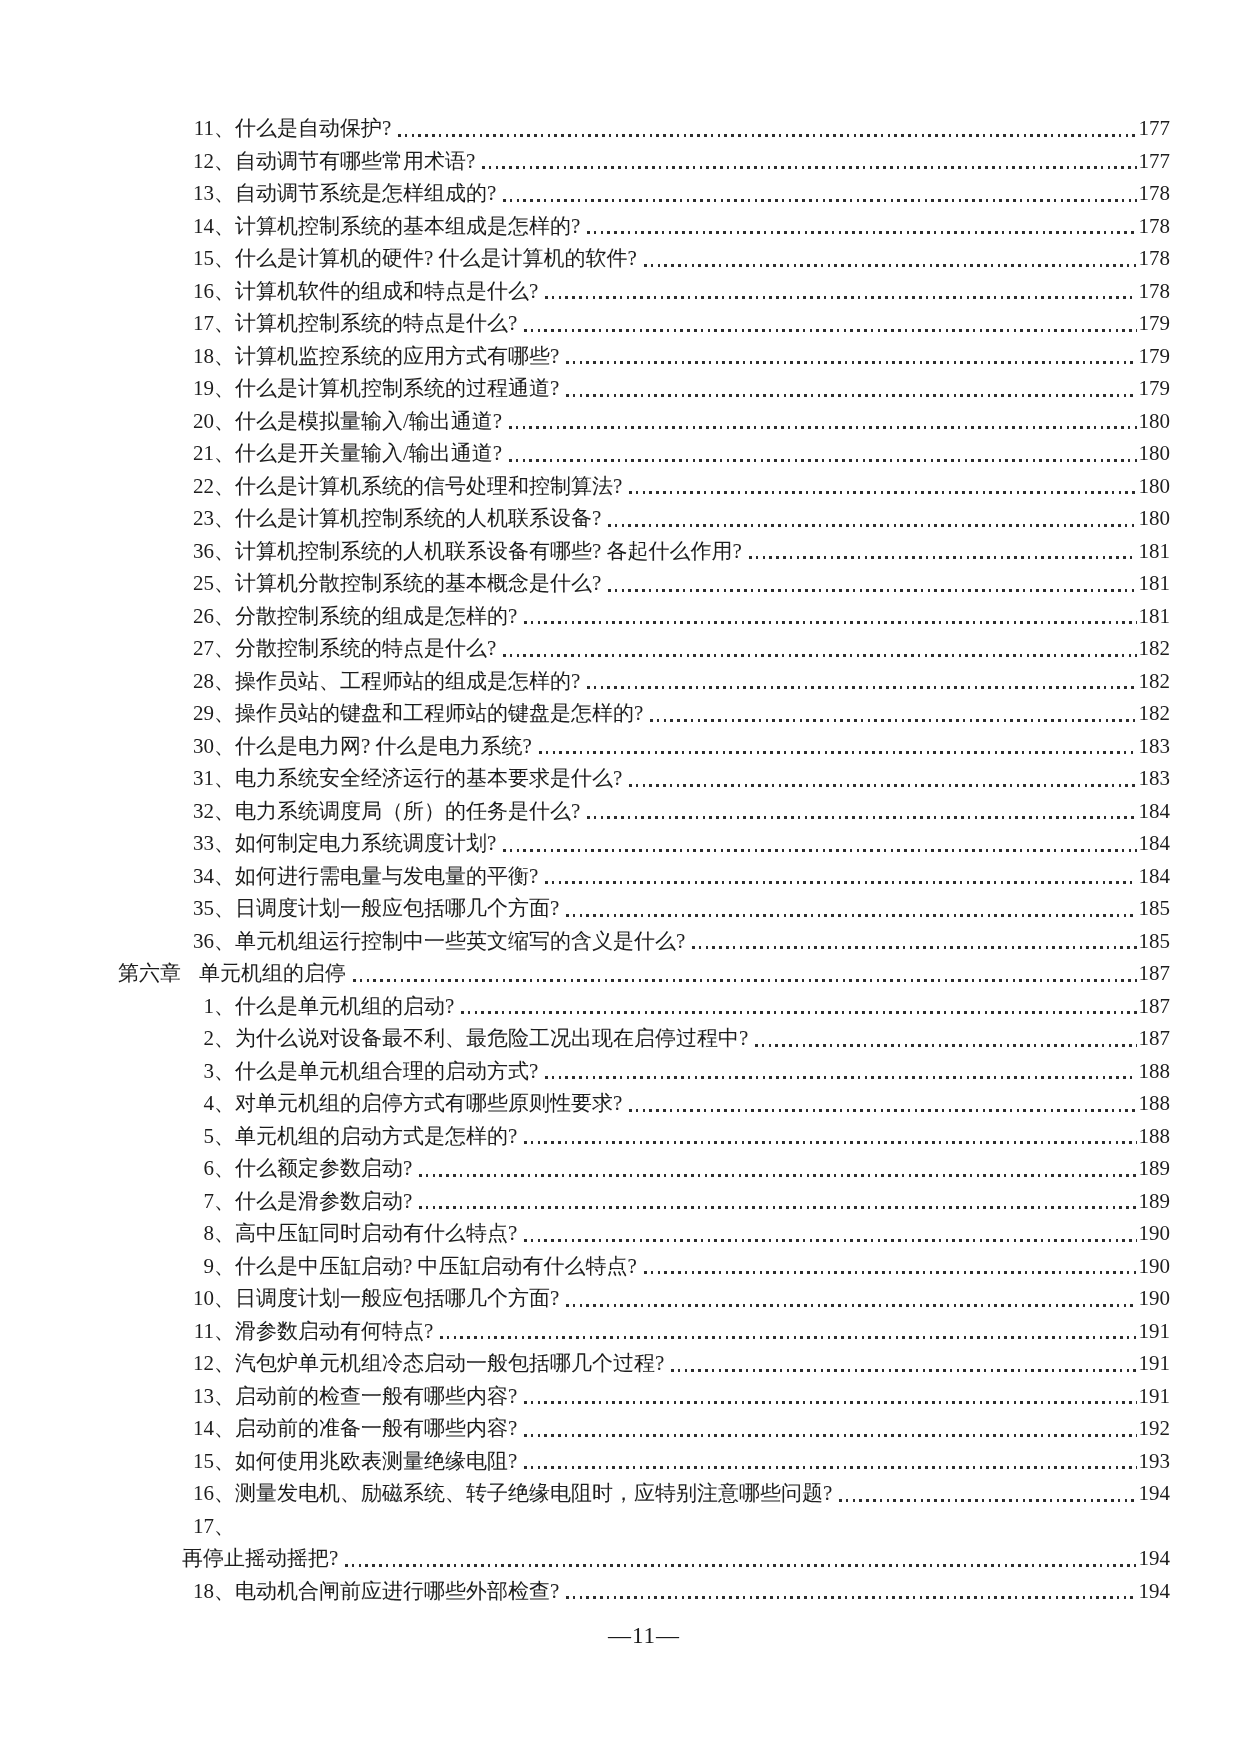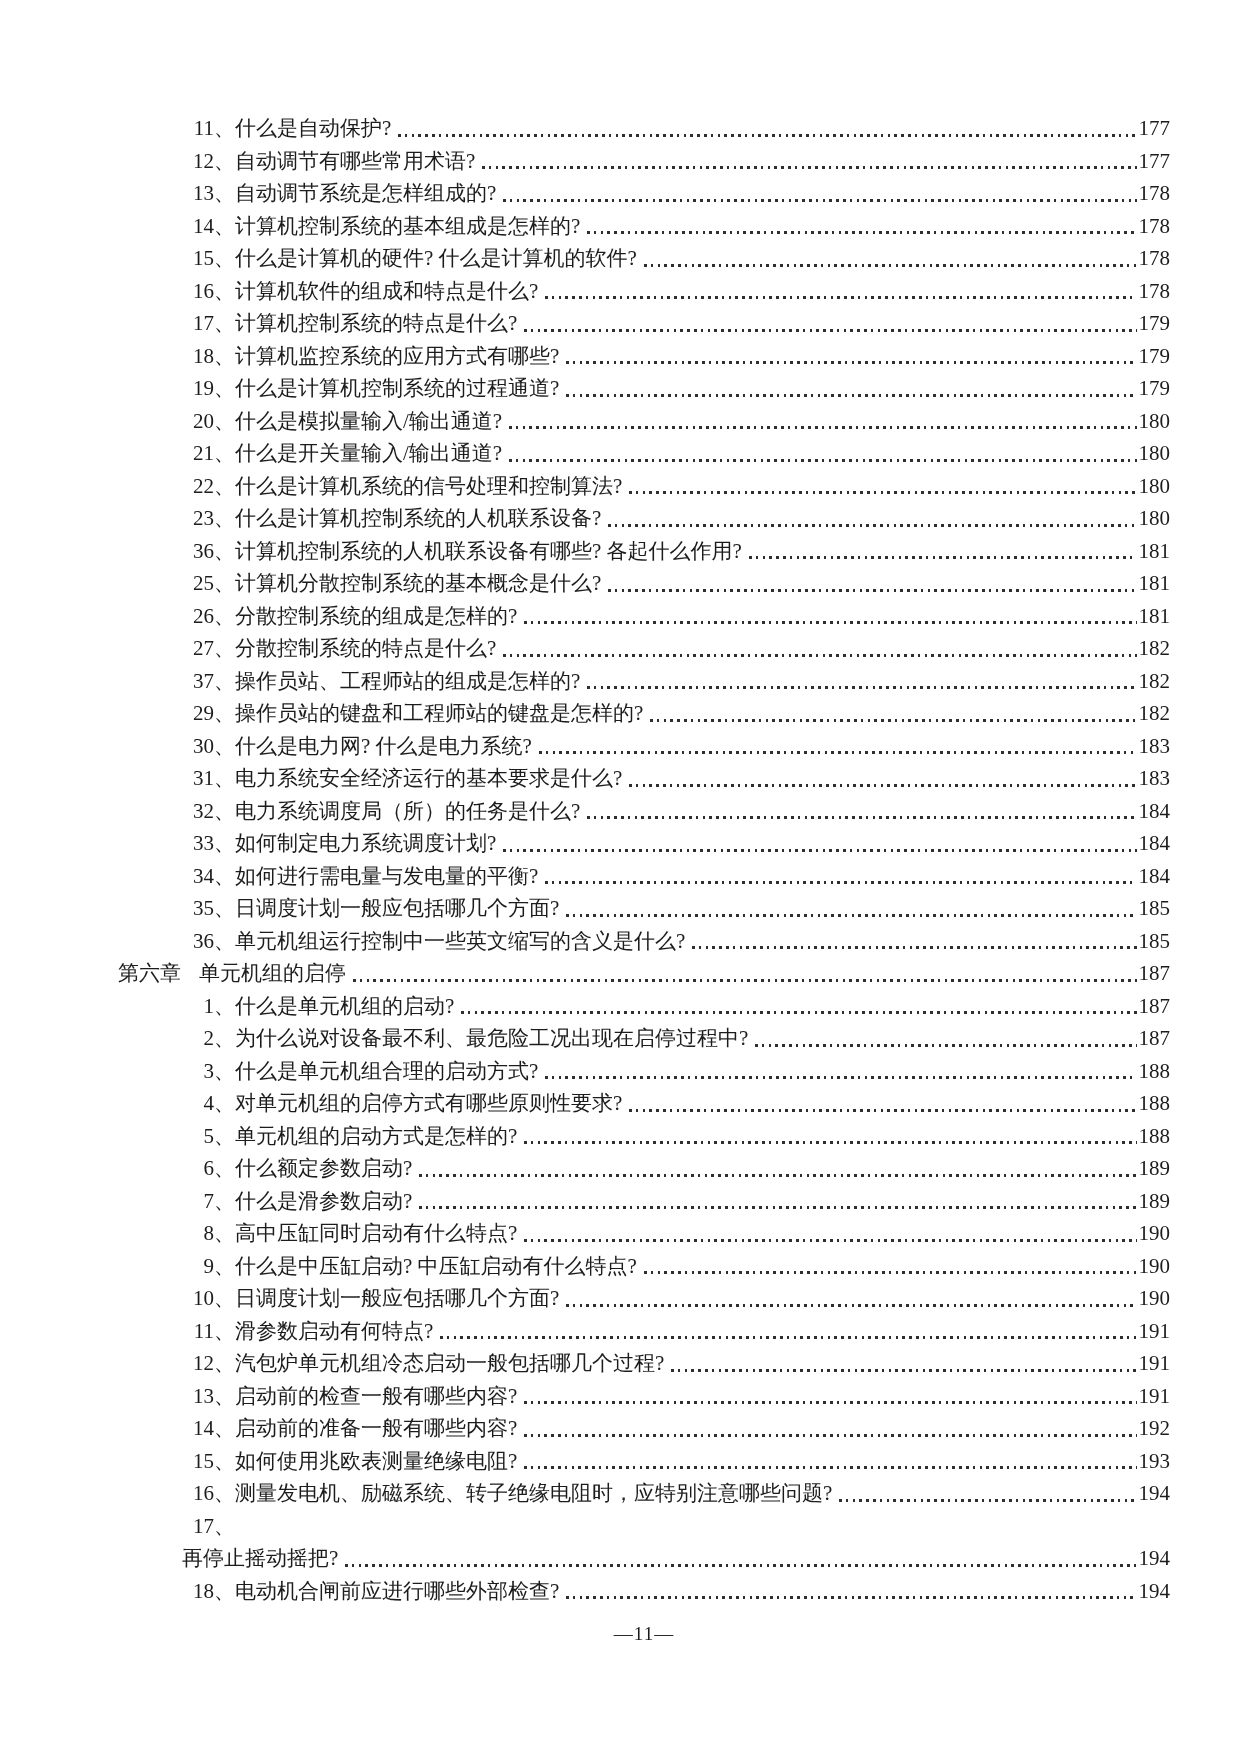--- a/index.html
+++ b/index.html
@@ -45,21 +45,21 @@
     align-self: flex-end;
     height: 3px;
     margin: 0 2px 8px 7px;
     background-image: repeating-linear-gradient(
       to right, #2e2e2e 0 2.6px, transparent 2.6px 6.8px);
   }
   .pg { flex: 0 0 auto; }
   .footer {
     margin-top: 16px;
     text-align: center;
-    font-size: 19px;
+    font-size: 23px;
     letter-spacing: 1px;
   }
 </style>
 </head>
 <body>
 
 <div class="page">
   <div class="toc" id="toc">
       <div class="row item">
     <span class="num">11、</span>
@@ -157,21 +157,21 @@
     <span class="leader"></span>
     <span class="pg">181</span>
   </div>
       <div class="row item">
     <span class="num">27、</span>
     <span class="text">分散控制系统的特点是什么?</span>
     <span class="leader"></span>
     <span class="pg">182</span>
   </div>
       <div class="row item">
-    <span class="num">37、</span>
+    <span class="num">28、</span>
     <span class="text">操作员站、工程师站的组成是怎样的?</span>
     <span class="leader"></span>
     <span class="pg">182</span>
   </div>
       <div class="row item">
     <span class="num">29、</span>
     <span class="text">操作员站的键盘和工程师站的键盘是怎样的?</span>
     <span class="leader"></span>
     <span class="pg">182</span>
   </div>

